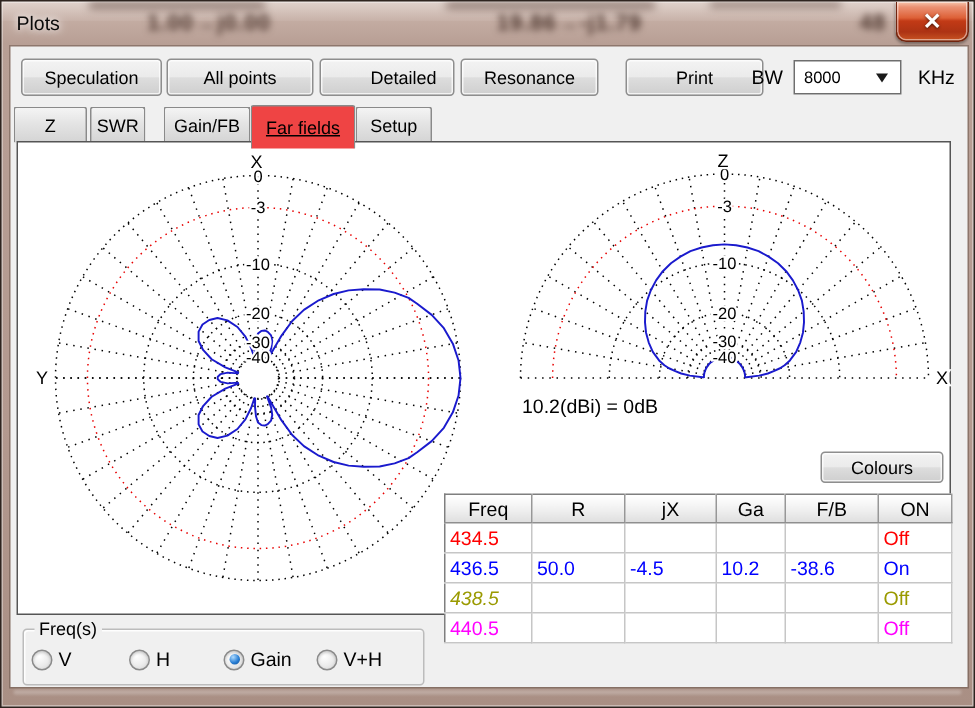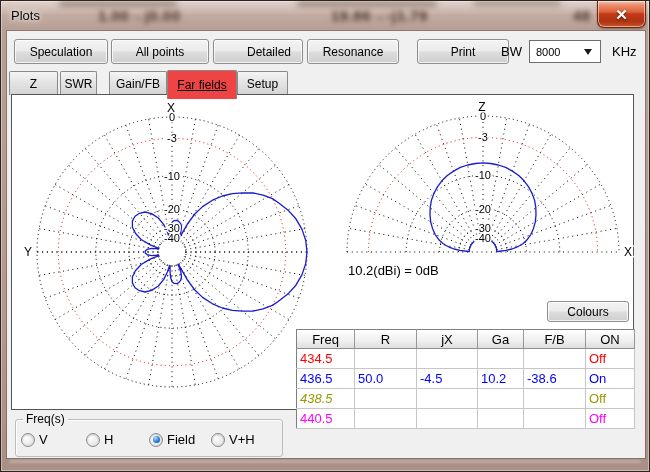--- a/index.html
+++ b/index.html
@@ -286,21 +286,21 @@
       <div class="radio-item" style="left: 20px;">
         <span class="radio"></span>
         <span>V</span>
       </div>
       <div class="radio-item" style="left: 85px;">
         <span class="radio"></span>
         <span>H</span>
       </div>
       <div class="radio-item" style="left: 148px;">
         <span class="radio checked"></span>
-        <span>Field</span>
+        <span>Gain</span>
       </div>
       <div class="radio-item" style="left: 210px;">
         <span class="radio"></span>
         <span>V+H</span>
       </div>
     </div>
 
   <div id="bottom-sheen"></div>
 </div>
 

